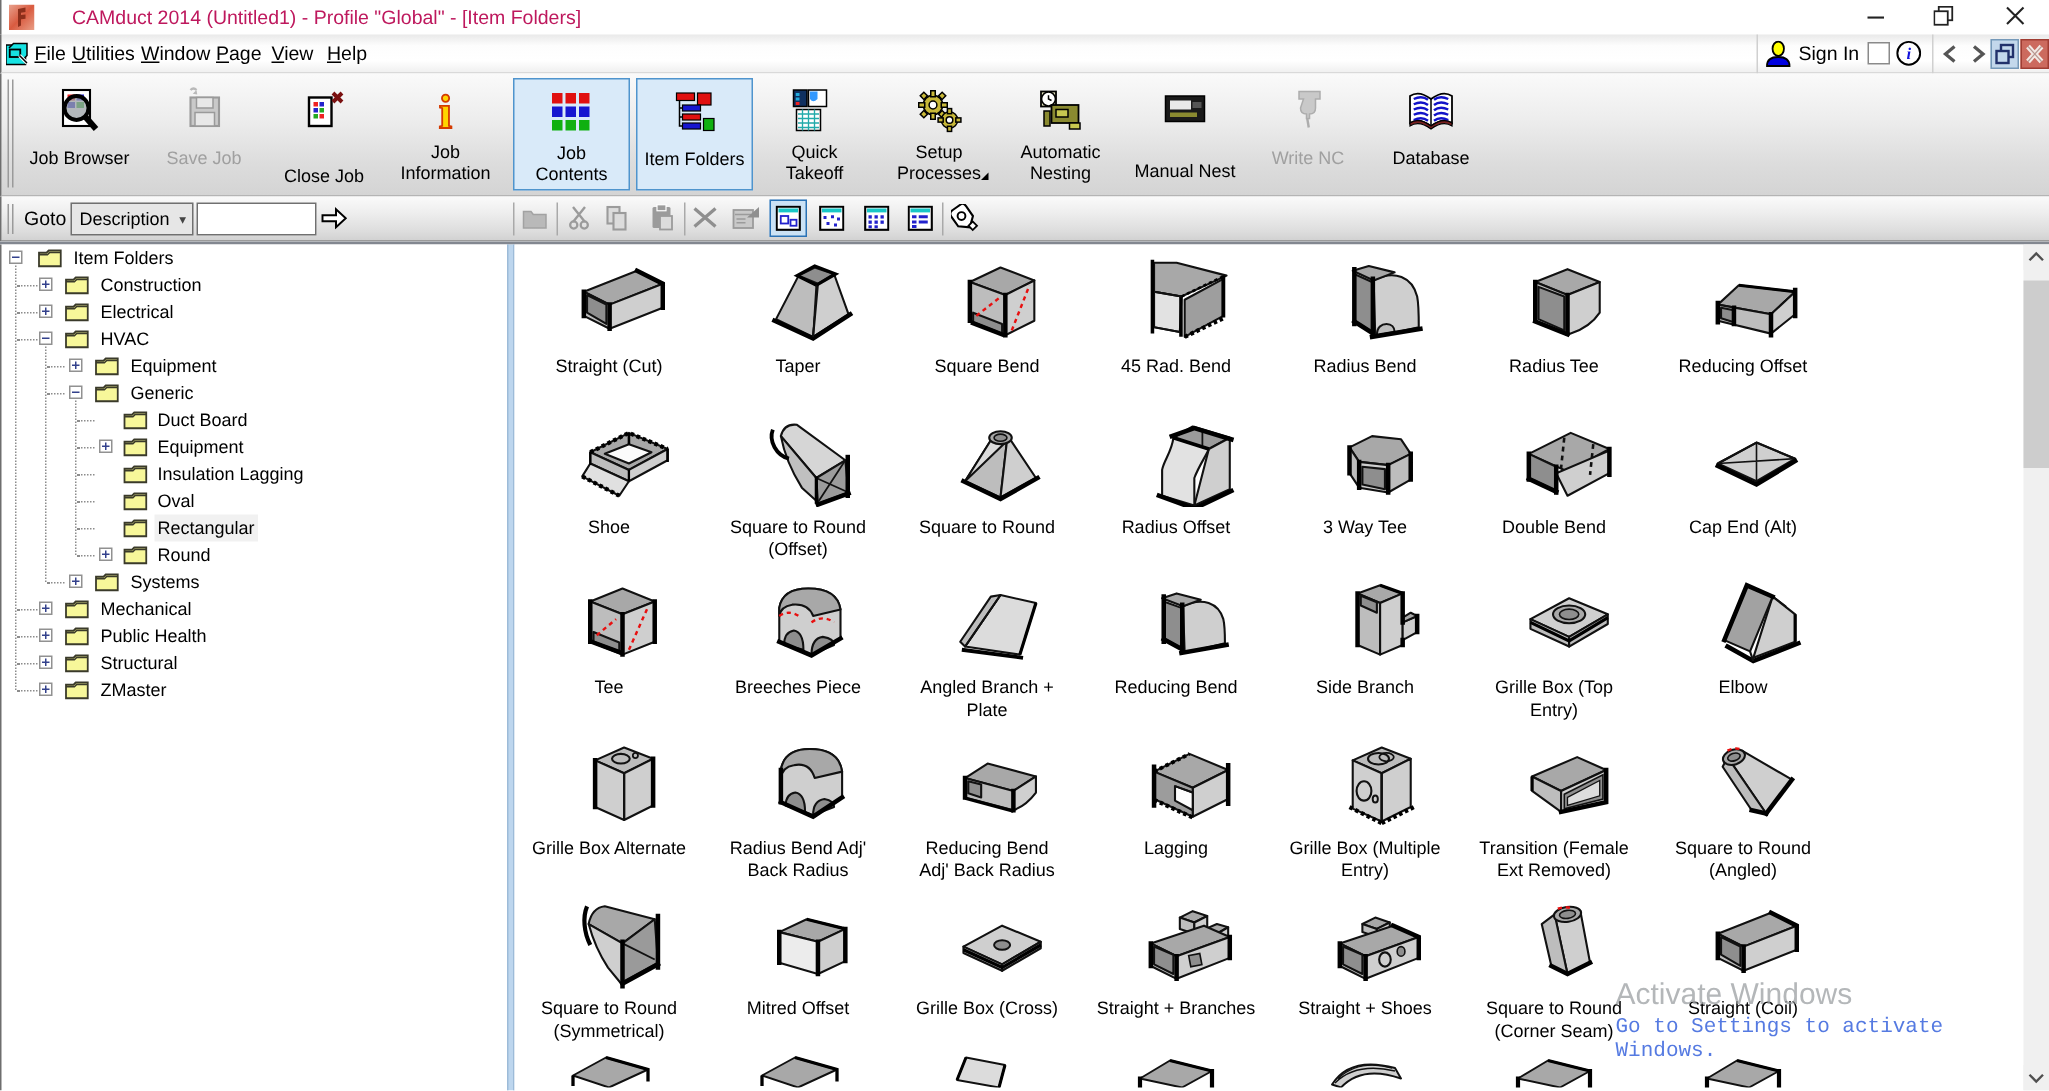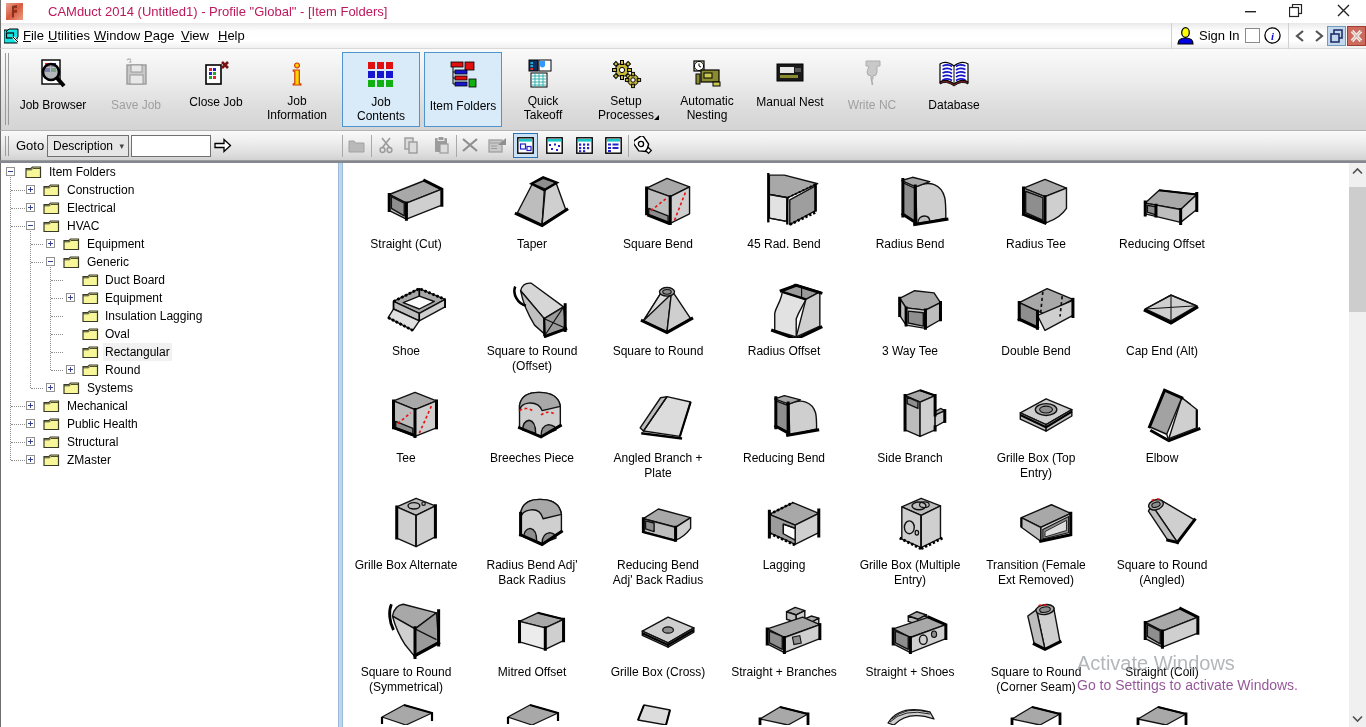--- a/index.html
+++ b/index.html
@@ -47,21 +47,21 @@
 .dotv { position:absolute; width:1px; border-left:1px dotted #8c8c8c; }
 .doth { position:absolute; height:1px; border-top:1px dotted #8c8c8c; }
 
 
 .cell { position:absolute; width:126px; text-align:center; }
 .cell svg { display:block; margin:0 auto; }
 .clabel { margin-top:6px; font-size:12px; line-height:15px; color:#000; width:108px; margin-left:auto; margin-right:auto; }
 
 
 #wm1 { left:1077px; top:489px; font-size:20px; color:#9b9fa2; opacity:0.75; }
-#wm2 { left:1077px; top:514px; font-size:14px; color:#701a75; opacity:0.75; }
+#wm2 { left:1077px; top:514px; font-size:14px; color:#1d4ed8; opacity:0.75;font-family:Liberation Mono, monospace; }
 </style>
 </head>
 <body>
 
 <div id="titlebar" class="abs">
   <svg class="abs" style="left:5px;top:3px" width="17" height="17" viewBox="0 0 17 17">
     <defs>
         <linearGradient id="fabg" x1="0" y1="0" x2="1" y2="1">
       <stop offset="0" stop-color="#e8a28e"></stop>
           <stop offset="0.5" stop-color="#d95b40"></stop>
@@ -158,21 +158,21 @@
       <svg class="ticon" width="32" height="32" viewBox="0 0 32 32">
   <rect x="6" y="7" width="15" height="19" fill="#fff" stroke="#000" stroke-width="1.6"></rect>
   <rect x="9" y="10" width="3" height="3" fill="#e22"></rect>
         <rect x="13" y="10" width="3" height="3" fill="#22c"></rect>
   <rect x="9" y="14" width="3" height="3" fill="#22c"></rect>
         <rect x="13" y="14" width="3" height="3" fill="#2a2"></rect>
   <rect x="9" y="18" width="3" height="3" fill="#2a2"></rect>
         <rect x="13" y="18" width="3" height="3" fill="#e22"></rect>
   <path d="M22 4 l6 6 m0 -6 l-6 6" stroke="#7a1010" stroke-width="2.6"></path>
  </svg>
-      <div class="tlabel" style="margin-top:5px">Close Job</div>
+      <div class="tlabel" style="margin-top:20px">Close Job</div>
     </div>
 <div class="tbtn abs" style="left:257px;width:78px">
       <svg class="ticon" width="32" height="32" viewBox="0 0 32 32">
   <text x="16" y="27" text-anchor="middle" font-family="Liberation Serif" font-size="32" font-weight="bold" fill="#ffd400" stroke="#d43a00" stroke-width="1.2">i</text>
  </svg>
       <div class="tlabel" style="margin-top:4px">Job<br>Information</div>
     </div>
 <div class="tbtn abs sel" style="left:341px;width:78px">
       <svg class="ticon" width="32" height="32" viewBox="0 0 32 32">
   <rect x="3" y="3" width="7" height="7" fill="#e01010"></rect>
@@ -249,21 +249,21 @@
  </svg>
       <div class="tlabel" style="margin-top:4px">Automatic<br>Nesting</div>
     </div>
 <div class="tbtn abs" style="left:750px;width:78px">
       <svg class="ticon" width="32" height="32" viewBox="0 0 32 32">
   <rect x="3" y="6" width="26" height="17" fill="#1a1a1a" stroke="#000"></rect>
   <rect x="6" y="9" width="14" height="6" fill="#e8e8e8"></rect>
   <rect x="6" y="17" width="18" height="3" fill="#8a8a30"></rect>
   <rect x="21" y="10" width="6" height="4" fill="#555"></rect>
  </svg>
-      <div class="tlabel" style="margin-top:5px">Manual Nest</div>
+      <div class="tlabel" style="margin-top:17px">Manual Nest</div>
     </div>
 <div class="tbtn abs dis" style="left:832px;width:78px">
       <svg class="ticon" width="32" height="32" viewBox="0 0 32 32">
   <path d="M10 3 L24 3 L24 8 L21 8 L21 14 Q21 18 17 18 L17 21 L15 21 L15 18 Q11 18 11 14 L13 8 L10 8 Z" fill="#c9c9c9" stroke="#adadad" stroke-width="1"></path>
   <path d="M15.5 21 L16.5 27" stroke="#adadad" stroke-width="1.6"></path>
  </svg>
       <div class="tlabel" style="margin-top:8px">Write NC</div>
     </div>
 <div class="tbtn abs" style="left:914px;width:78px">
       <svg class="ticon" width="32" height="32" viewBox="0 0 32 32">

